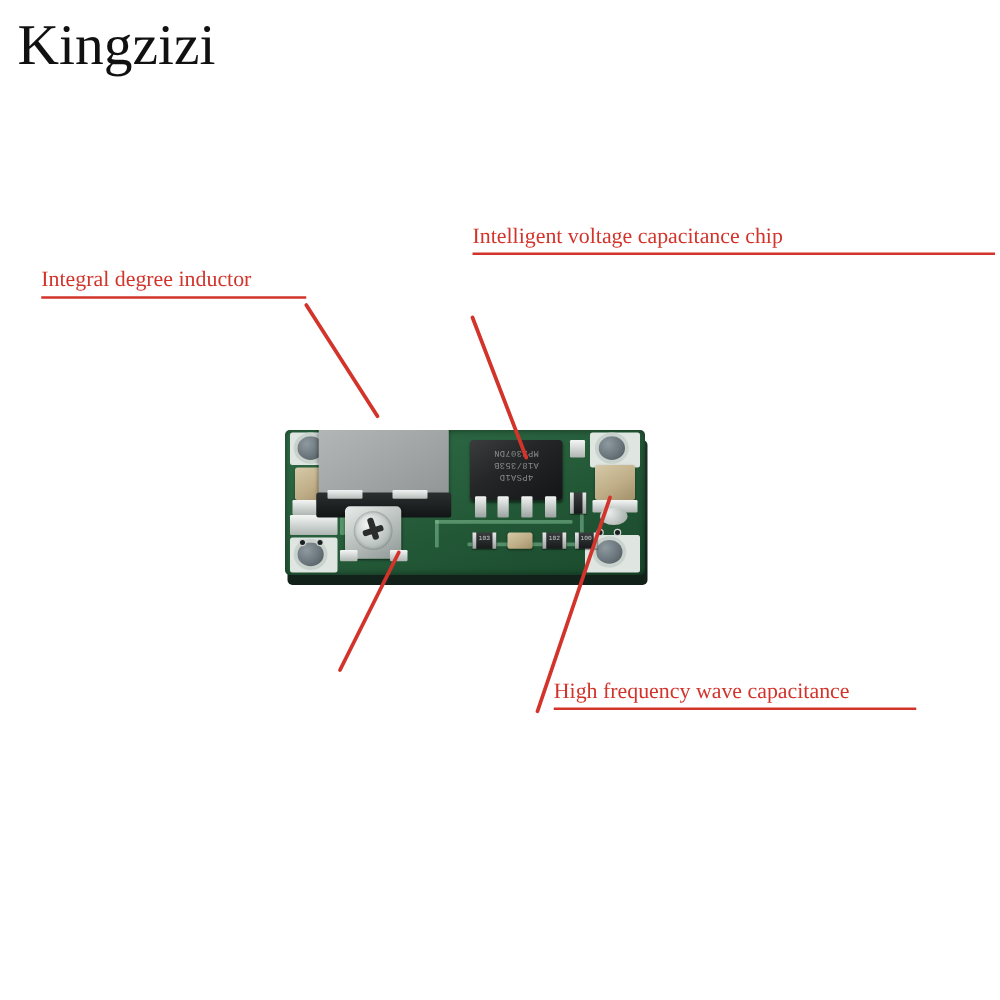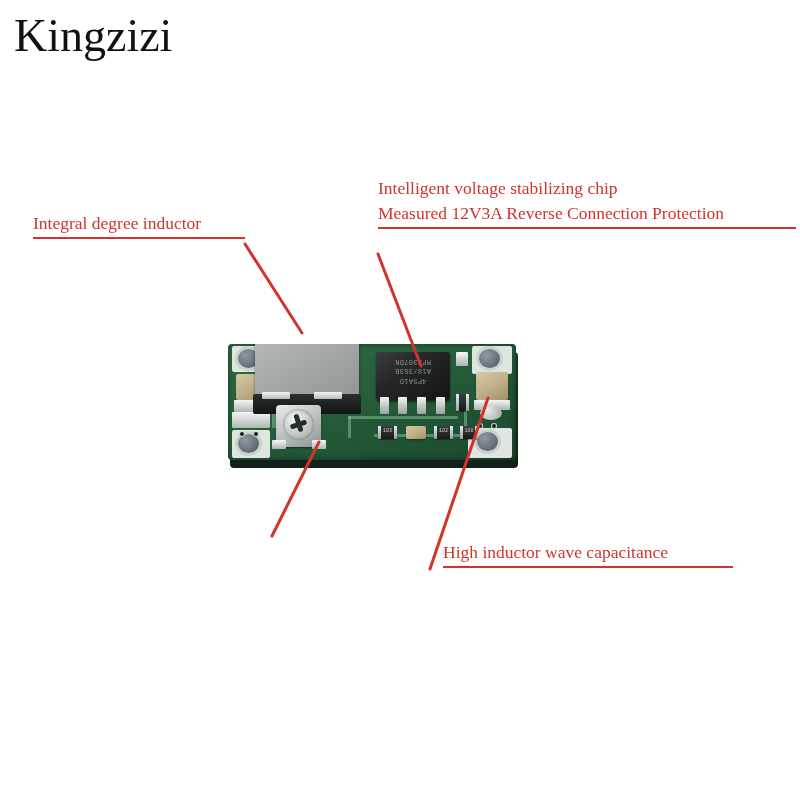--- a/index.html
+++ b/index.html
@@ -341,24 +341,23 @@
     <line x1="319" y1="442" x2="272" y2="536" stroke="#d2342b" stroke-width="3" stroke-linecap="round"></line>
     <line x1="488" y1="398" x2="430" y2="569" stroke="#d2342b" stroke-width="3" stroke-linecap="round"></line>
   </svg>
 
   <div class="callout" id="callout-inductor">
     <span class="txt">Integral degree inductor</span>
     <span class="rule"></span>
   </div>
 
   <div class="callout" id="callout-chip">
-    <span class="txt">Intelligent voltage stabilizing chip</span>
-    <span class="txt">Measured 12V3A Reverse Connection Protection</span>
+    <span class="txt">Intelligent voltage capacitance chip</span>
     <span class="rule"></span>
   </div>
 
 
   <div class="callout" id="callout-cap">
-    <span class="txt">High inductor wave capacitance</span>
+    <span class="txt">High frequency wave capacitance</span>
     <span class="rule"></span>
   </div>
 
 </div>
 
 </body></html>

